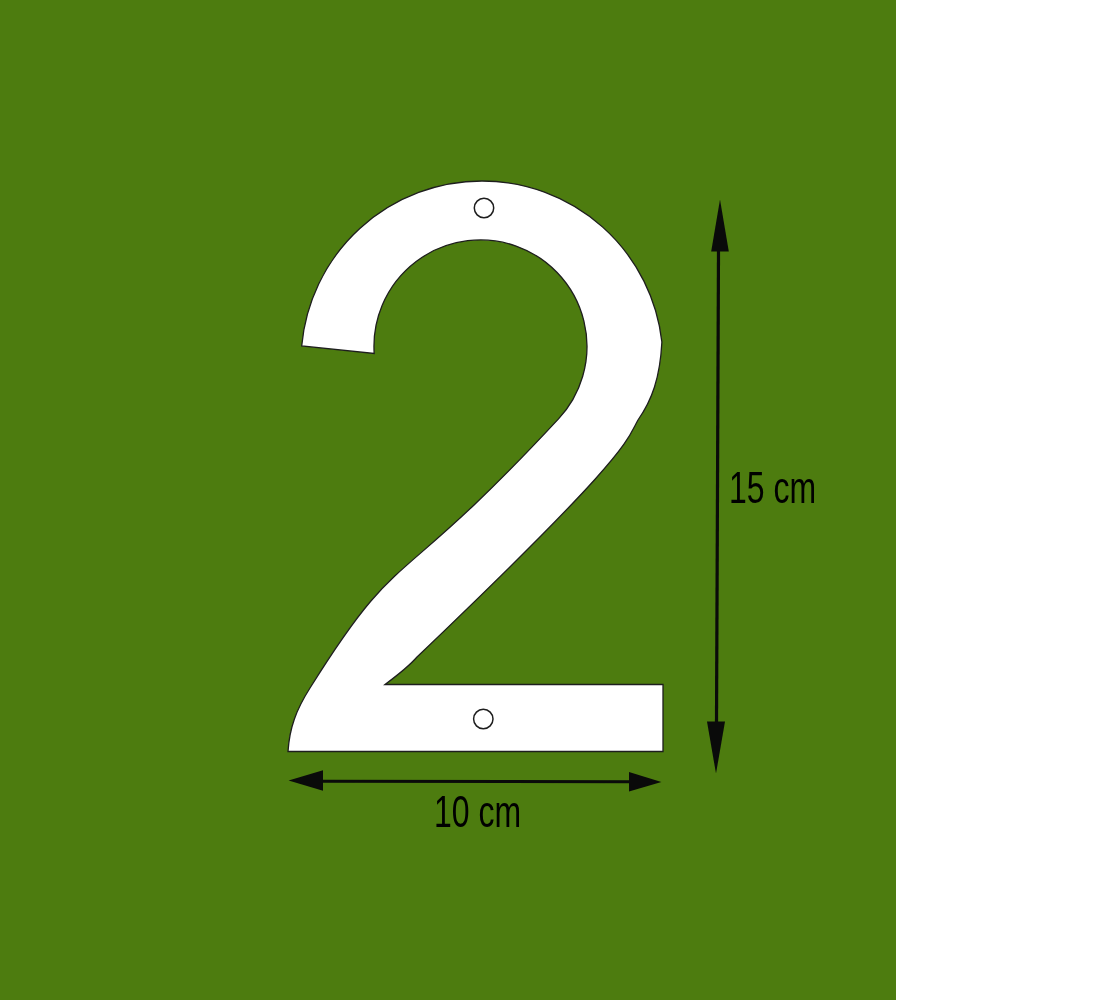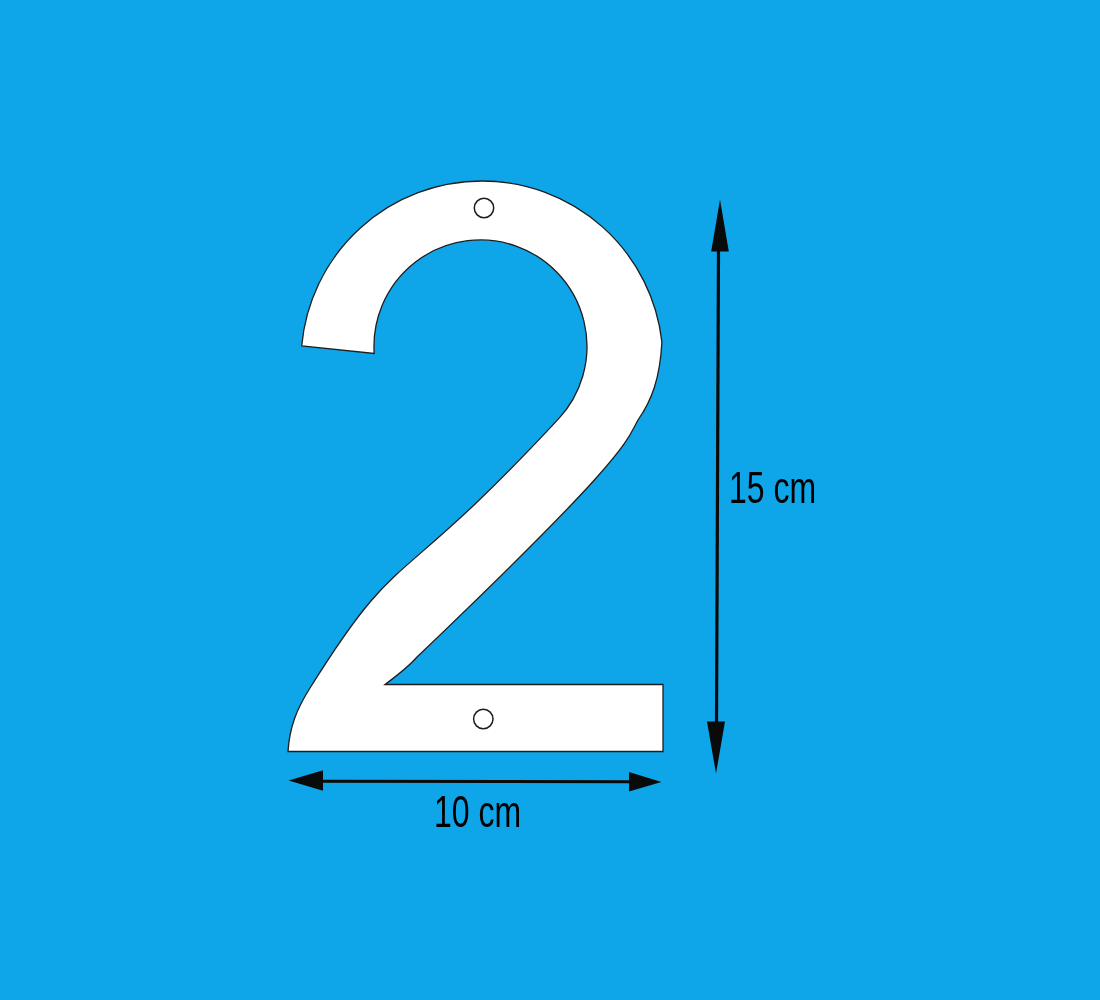--- a/index.html
+++ b/index.html
@@ -1,16 +1,16 @@
 <!DOCTYPE html>
 <html><head>
 <meta charset="utf-8">
 <style>
   html,body{margin:0;padding:0;background:#ffffff;}
-  .wrap{position:relative;width:1100px;height:1000px;background:#0ea5e9;overflow:hidden;}
+  .wrap{position:relative;width:896px;height:1000px;background:#4d7c0f;overflow:hidden;}
   svg{position:absolute;left:0;top:0;}
   text{font-family:"Liberation Sans",sans-serif;fill:#000;}
 </style>
 </head>
 <body>
 <div class="wrap">
 <svg width="1100" height="1000" viewBox="0 0 1100 1000">
 
   <path d="M 301.7 346
            A 181 181 0 0 1 482 181

